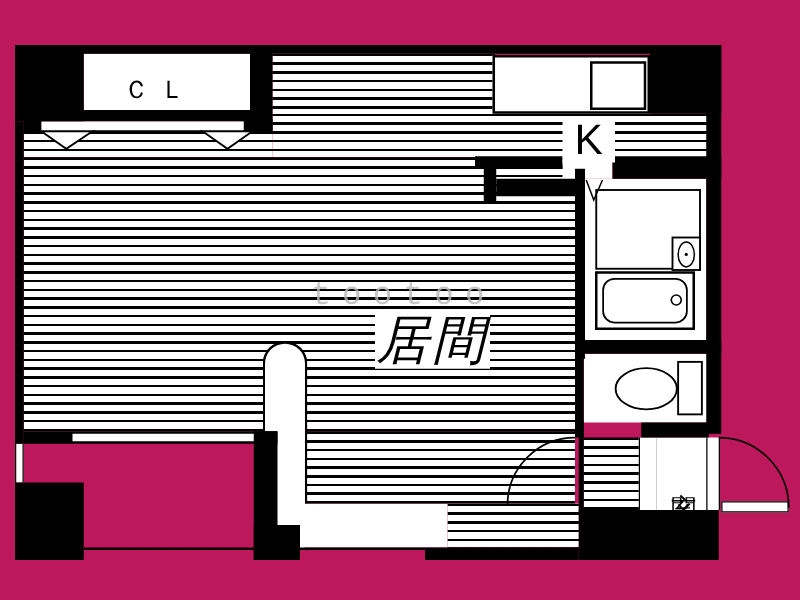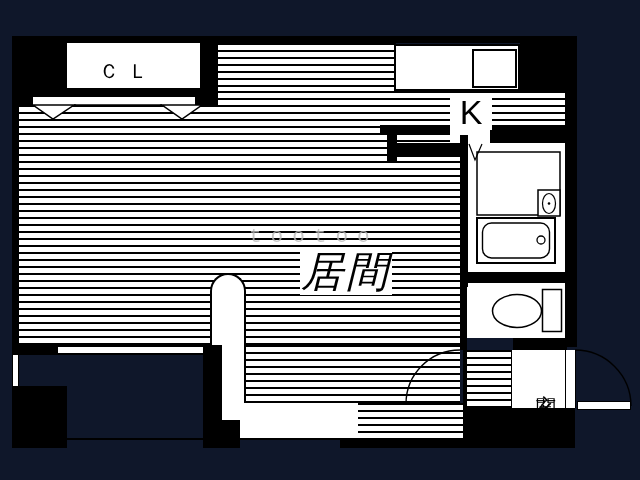--- a/index.html
+++ b/index.html
@@ -1,17 +1,17 @@
 <!DOCTYPE html>
 <html><head>
 <meta charset="utf-8">
 <style>
   html,body{margin:0;padding:0;background:#fff;}
   #plan{
-    position:relative;width:640px;height:480px;background:#0f172a;overflow:hidden;
+    position:relative;width:640px;height:480px;background:#be185d;overflow:hidden;
     font-family:"Liberation Sans","DejaVu Sans",sans-serif;
   }
   .wall{position:absolute;background:#000;}
   .hatch{
     position:absolute;
     background:repeating-linear-gradient(to bottom,#000 0,#000 2px,#fff 2px,#fff 7px);
   }
   .whitebox{position:absolute;background:#fff;}
   .outlined{border:2px solid #000;box-sizing:border-box;}
   .thinlined{border:1.5px solid #000;box-sizing:border-box;}
@@ -20,21 +20,21 @@
     align-items:center;justify-content:center;white-space:nowrap;
   }
   .lbl-room{font-size:42px;letter-spacing:3px;font-weight:500;}
   .lbl-small{font-size:19px;letter-spacing:1px;font-weight:500;}
   .lbl-cl{font-size:20px;letter-spacing:9px;font-weight:500;padding-left:9px;}
   .lbl-k{font-size:34px;font-weight:500;}
   .vert{writing-mode:vertical-rl;letter-spacing:3px;}
   #watermark{
     position:absolute;left:249px;top:222px;width:160px;height:28px;
     font-family:"Liberation Mono","DejaVu Sans Mono",monospace;
-    font-size:21px;letter-spacing:9px;color:#b9b9b9;opacity:.8;background:transparent;
+    font-size:26px;letter-spacing:9px;color:#b9b9b9;opacity:.8;background:transparent;
     display:flex;align-items:center;z-index:60;
   }
   svg.overlay{position:absolute;left:0;top:0;z-index:50;pointer-events:none;}
   .z1{z-index:10}.z2{z-index:20}.z3{z-index:30}.z4{z-index:40}
 </style>
 </head>
 <body>
 
 <div id="plan">
 

